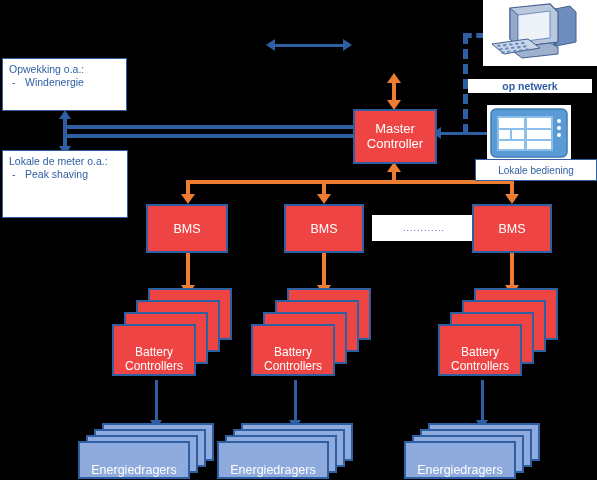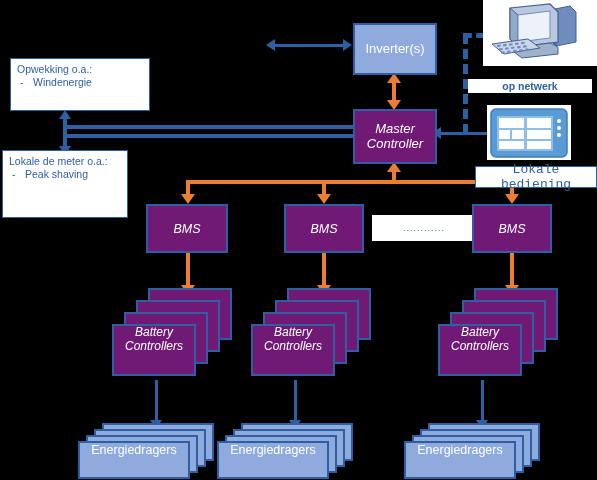--- a/index.html
+++ b/index.html
@@ -13,21 +13,21 @@
   .box{
     position:absolute;
     box-sizing:border-box;
     border:2px solid #2E5FA3;
     display:flex;align-items:center;justify-content:center;
     text-align:center;
     color:#ffffff;
     line-height:1.12;
   }
   .blue{background:#8FAADC;}
-  .orange{background:#701a75;font-style:italic;}
+  .orange{background:#ef4444;}
   .whitebox{
     position:absolute;
     box-sizing:border-box;
     background:#ffffff;
     border:1px solid #2E5FA3;
     color:#2E5FA3;
     padding:4px 6px 4px 6px;
     line-height:1.28;
   }
   .plainwhite{
@@ -69,21 +69,21 @@
   }
   .dashedh{
     position:absolute;
     border-top:5px dashed #2E5FA3;
   }
   .stackwrap{position:absolute;}
   .stackwrap .sb{
     position:absolute;
     box-sizing:border-box;
     border:2px solid #2E5FA3;
-    display:flex;align-items:flex-start;justify-content:center;
+    display:flex;align-items:flex-end;justify-content:center;
     text-align:center;color:#fff;line-height:1.15;
   }
   .dotline{letter-spacing:1px;color:#2E5FA3;font-size:9px;}
   .icon-mon{position:absolute;}
   .icon-hmi{position:absolute;}
 </style>
 </head>
 <body>
 
 <div id="stage">
@@ -136,32 +136,29 @@
   <div class="ln bl" style="left:155px;top:380px;width:3px;height:42px;"></div>
   <div class="arw a-b-down" style="left:150px;top:420px;"></div>
 
   <div class="ln bl" style="left:294px;top:380px;width:3px;height:42px;"></div>
   <div class="arw a-b-down" style="left:289px;top:420px;"></div>
 
   <div class="ln bl" style="left:481px;top:380px;width:3px;height:42px;"></div>
   <div class="arw a-b-down" style="left:476px;top:420px;"></div>
 
 
-  <div class="box blue" style="left:353px;top:23px;width:84px;height:52px;font-size:13px;">
-    <span>Inverter(s)</span>
-  </div>
 
   <div class="box orange" style="left:353px;top:109px;width:84px;height:55px;font-size:13px;">
     <div>
       <span>Master</span><br>
       <span>Controller</span>
     </div>
   </div>
 
-  <div class="whitebox" style="left:10px;top:58px;width:140px;height:53px;font-size:10.5px;">
+  <div class="whitebox" style="left:2px;top:58px;width:125px;height:53px;font-size:10.5px;">
     <span class="hdr">Opwekking o.a.:</span>
     <ul>
       <li>Windenergie</li>
     </ul>
   </div>
 
   <div class="whitebox" style="left:2px;top:150px;width:126px;height:68px;font-size:10.5px;">
     <span class="hdr">Lokale de meter o.a.:</span>
     <ul>
       <li>Peak shaving</li>
@@ -218,21 +215,21 @@
       <rect x="23" y="23" width="12" height="9" fill="#FFFFFF"></rect>
       <rect x="38" y="23" width="24" height="9" fill="#FFFFFF"></rect>
       <rect x="10" y="34" width="25" height="8" fill="#FFFFFF"></rect>
       <rect x="38" y="34" width="24" height="8" fill="#FFFFFF"></rect>
       <circle cx="70" cy="14" r="2" fill="#FFFFFF"></circle>
       <circle cx="70" cy="21" r="2" fill="#FFFFFF"></circle>
       <circle cx="70" cy="28" r="2" fill="#FFFFFF"></circle>
     </svg>
   </div>
 
-  <div class="plainwhite" style="left:475px;top:166px;width:122px;height:22px;font-size:13px;border:1px solid #2E5FA3;font-family:Liberation Mono, monospace;">
+  <div class="plainwhite" style="left:475px;top:159px;width:122px;height:22px;font-size:10px;border:1px solid #2E5FA3;">
     <span>Lokale bediening</span>
   </div>
 
   <div class="box orange" style="left:146px;top:204px;width:82px;height:49px;font-size:12.5px;">
     <span>BMS</span>
   </div>
 
   <div class="box orange" style="left:284px;top:204px;width:80px;height:49px;font-size:12.5px;">
     <span>BMS</span>
   </div>

